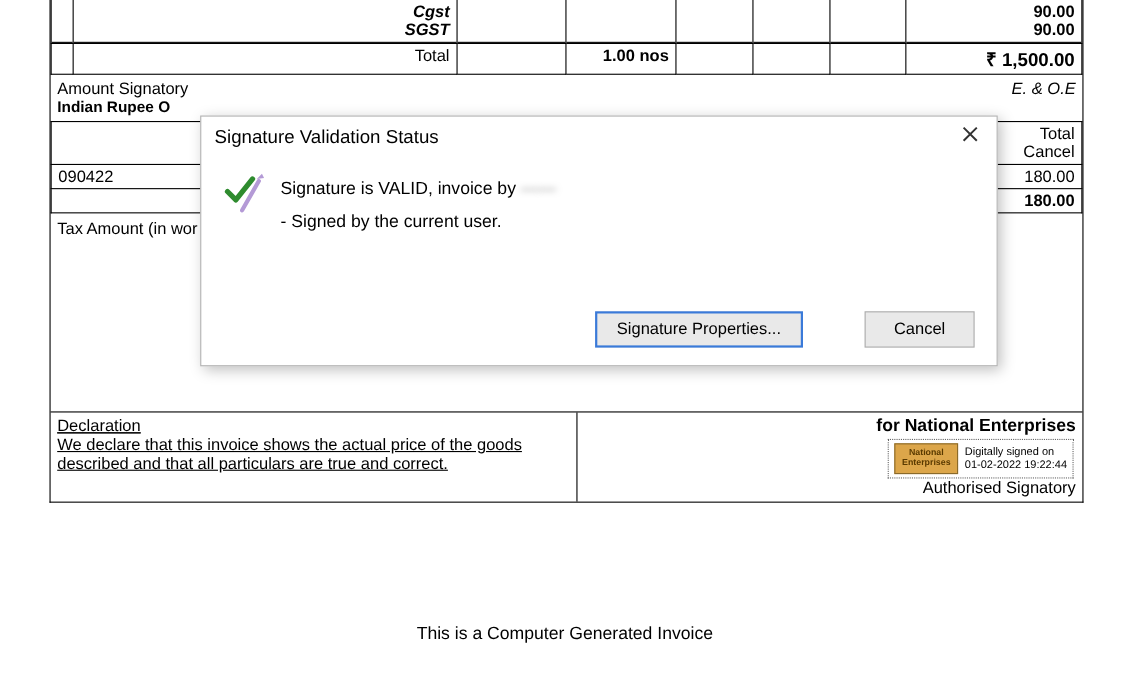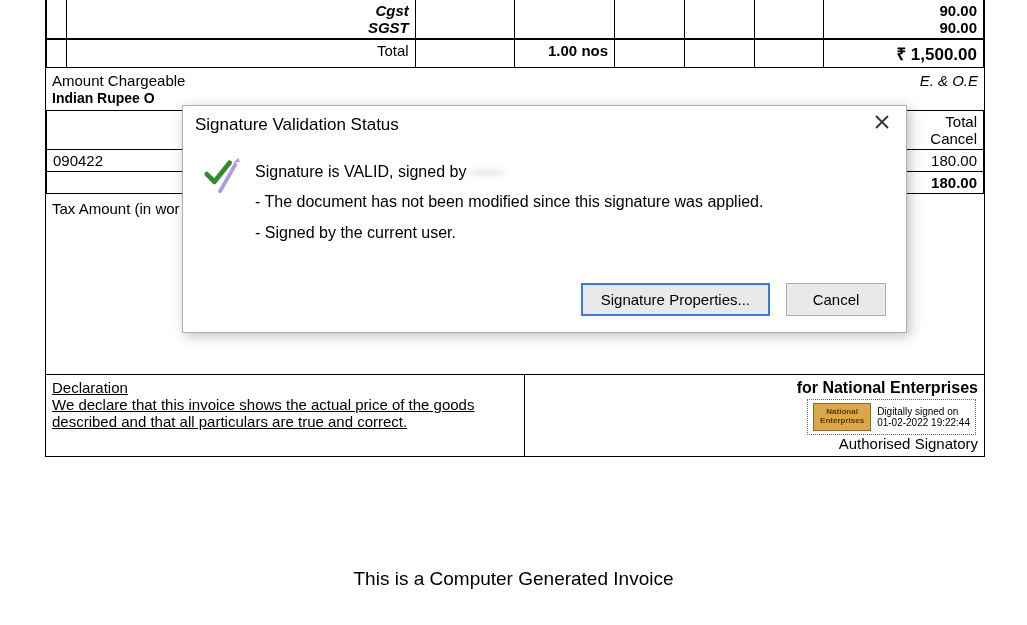--- a/index.html
+++ b/index.html
@@ -72,21 +72,21 @@
     font-size: 8px;
     font-weight: bold;
     text-align: center;
     padding: 4px 6px;
     line-height: 1.1;
   }
 
   .footer-line {
     text-align: center;
     padding: 10px 0;
-    font-size: 19px;
+    font-size: 16px;
   }
 
   
   .dialog {
     position: absolute;
     left: 182px;
     top: 105px;
     width: 725px;
     height: 228px;
     background: #fff;
@@ -117,21 +117,21 @@
   .dialog-icon {
     width: 38px;
     height: 38px;
     flex-shrink: 0;
   }
   .dialog-buttons {
     position: absolute;
     bottom: 16px;
     right: 20px;
     display: flex;
-    gap: 16px;
+    gap: 56px;
   }
   .dialog-buttons button {
     font-family: "Segoe UI", Arial, sans-serif;
     font-size: 15px;
     padding: 6px 18px;
     background: #e9e9e9;
     border: 1px solid #adadad;
     min-width: 100px;
     cursor: pointer;
   }
@@ -202,21 +202,21 @@
           <td></td>
       <td class="right bold" style="font-size:17px">₹ 1,500.00</td>
     </tr>
   </tbody>
     </table>
 
   <table>
     <tbody>
         <tr>
       <td style="padding:4px 6px;">
-        <span>Amount Chargeable</span>
+        <span>Amount Signatory</span>
         <span style="float:right;font-style:italic">E. &amp; O.E</span><br>
         <span class="bold" style="font-size:14px">Indian Rupee O</span>
       </td>
     </tr>
   </tbody>
     </table>
 
   <table class="hsn-table">
     <colgroup>
       <col style="width:300px">
@@ -289,23 +289,22 @@
   <div class="dialog-body">
     <div class="dialog-icon">
       <svg width="38" height="38" viewBox="0 0 40 40">
         <path d="M4 18 L12 26 L28 6" stroke="#2e8b2e" stroke-width="5" fill="none" stroke-linecap="round" stroke-linejoin="round"></path>
         <path d="M18 36 L34 8" stroke="#b49ad6" stroke-width="4" fill="none" stroke-linecap="round"></path>
         <path d="M32 6 L37 1 L39 5 Z" fill="#b49ad6"></path>
       </svg>
     </div>
     <div>
       <div>
-        <span>Signature is VALID, signed by </span><span class="blur">——</span>
+        <span>Signature is VALID, invoice by </span><span class="blur">——</span>
       </div>
-      <div>- The document has not been modified since this signature was applied.</div>
       <div>- Signed by the current user.</div>
     </div>
   </div>
   <div class="dialog-buttons">
     <button class="primary">Signature Properties...</button>
     <button>Cancel</button>
   </div>
 </div>
 
 </body></html>

